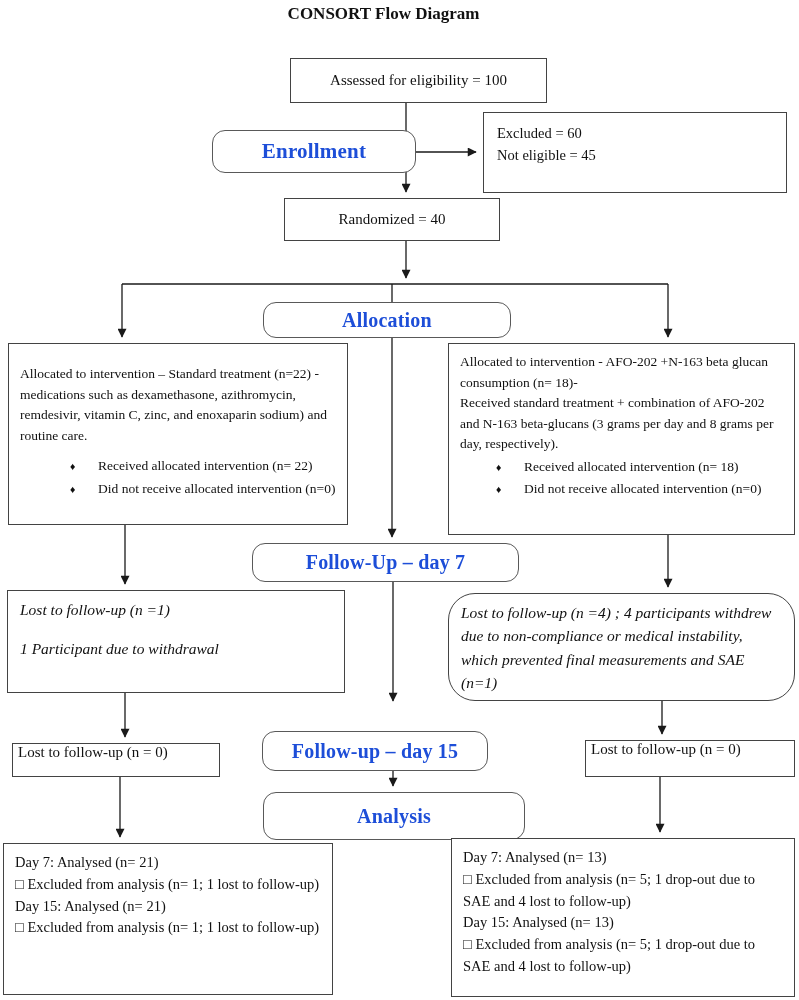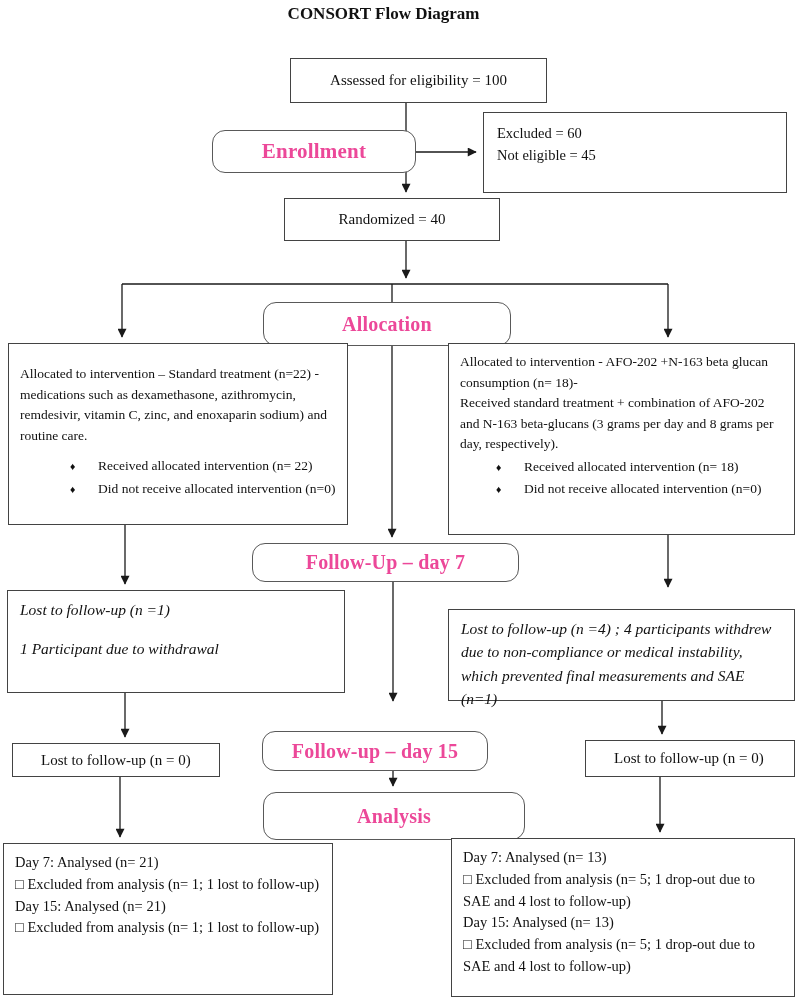--- a/index.html
+++ b/index.html
@@ -13,31 +13,31 @@
     font-weight:bold; font-size:17px; transform:translateX(-16px); z-index:2;
   }
   .box {
     position:absolute; box-sizing:border-box; background:#ffffff;
     border:1px solid #434343; z-index:1;
   }
   .rounded {
     border-radius:13px; border:1.6px solid #595959;
     display:flex; align-items:center; justify-content:center;
   }
-  .phase-label { color:#ec4899; font-weight:bold; font-size:20px; letter-spacing:0.2px; }
+  .phase-label { color:#1d4ed8; font-weight:bold; font-size:20px; letter-spacing:0.2px; }
   .centered { display:flex; align-items:center; justify-content:center; font-size:15px;margin-left:10px; }
   .excluded-box { padding:9px 13px; font-size:14.5px; line-height:1.55; }
   .alloc-box { padding:8px 11px; font-size:13.5px; line-height:1.52; }
   .alloc-box .lead-space { height:12px; }
   .bullet-row { display:flex; margin-left:50px; margin-top:2px; }
   .bullet-row .glyph { width:28px; flex:0 0 28px; font-size:10.5px; padding-top:3px; }
   .bullet-row .btext { flex:1; }
   .lost-box { padding:7px 12px; font-size:15.5px; line-height:1.5;font-style:italic; }
   .lost-box .second { margin-top:16px; }
-  .lost0-box { display:flex; align-items:center; padding-left:28px; font-size:15px; }
+  .lost0-box { display:flex; align-items:flex-start; padding-left:5px; font-size:15px; }
   .ana-box { padding:8px 11px; font-size:14.5px; line-height:1.5; }
 </style>
 </head>
 <body>
 
 <div class="canvas">
 
   <svg class="arrow-layer" width="799" height="1000" viewBox="0 0 799 1000" xmlns="http://www.w3.org/2000/svg">
     <defs>
       <marker id="ah" viewBox="0 0 10 10" refX="9.2" refY="5" markerUnits="userSpaceOnUse" markerWidth="10" markerHeight="9" orient="auto">
@@ -73,21 +73,21 @@
 
   <div class="box excluded-box" style="left:483px; top:112px; width:304px; height:81px;">
     <div>Excluded = 60</div>
     <div>Not eligible = 45</div>
   </div>
 
   <div class="box centered" style="left:274px; top:198px; width:216px; height:43px;">
     <span>Randomized = 40</span>
   </div>
 
-  <div class="box rounded" style="left:263px; top:302px; width:248px; height:44px;">
+  <div class="box rounded" style="left:263px; top:302px; width:248px; height:36px;">
     <span class="phase-label">Allocation</span>
   </div>
 
   <div class="box alloc-box" style="left:8px; top:343px; width:340px; height:182px;">
     <div class="lead-space"></div>
     <div>Allocated to intervention – Standard treatment (n=22) - medications such as dexamethasone, azithromycin, remdesivir, vitamin C, zinc, and enoxaparin sodium) and routine care.</div>
     <div style="height:8px;"></div>
     <div class="bullet-row">
       <span class="glyph">♦</span>
       <span class="btext">Received allocated intervention (n= 22)</span>
@@ -113,21 +113,21 @@
 
   <div class="box rounded" style="left:252px; top:543px; width:267px; height:39px;">
     <span class="phase-label">Follow-Up – day 7</span>
   </div>
 
   <div class="box lost-box" style="left:7px; top:590px; width:338px; height:103px;">
     <div>Lost to follow-up (n =1)</div>
     <div class="second">1 Participant due to withdrawal</div>
   </div>
 
-  <div class="box lost-box" style="left:448px; top:609px; width:347px; height:92px;">
+  <div class="box lost-box" style="left:448px; top:593px; width:347px; height:108px;border-radius:27px;">
     <div>Lost to follow-up (n =4) ; 4 participants withdrew due to non-compliance or medical instability, which prevented final measurements and SAE (n=1)</div>
   </div>
 
   <div class="box rounded" style="left:262px; top:707px; width:226px; height:40px;margin-top:24px;">
     <span class="phase-label">Follow-up – day 15</span>
   </div>
 
   <div class="box lost0-box" style="left:12px; top:743px; width:208px; height:34px;">
     <span>Lost to follow-up (n = 0)</span>
   </div>

